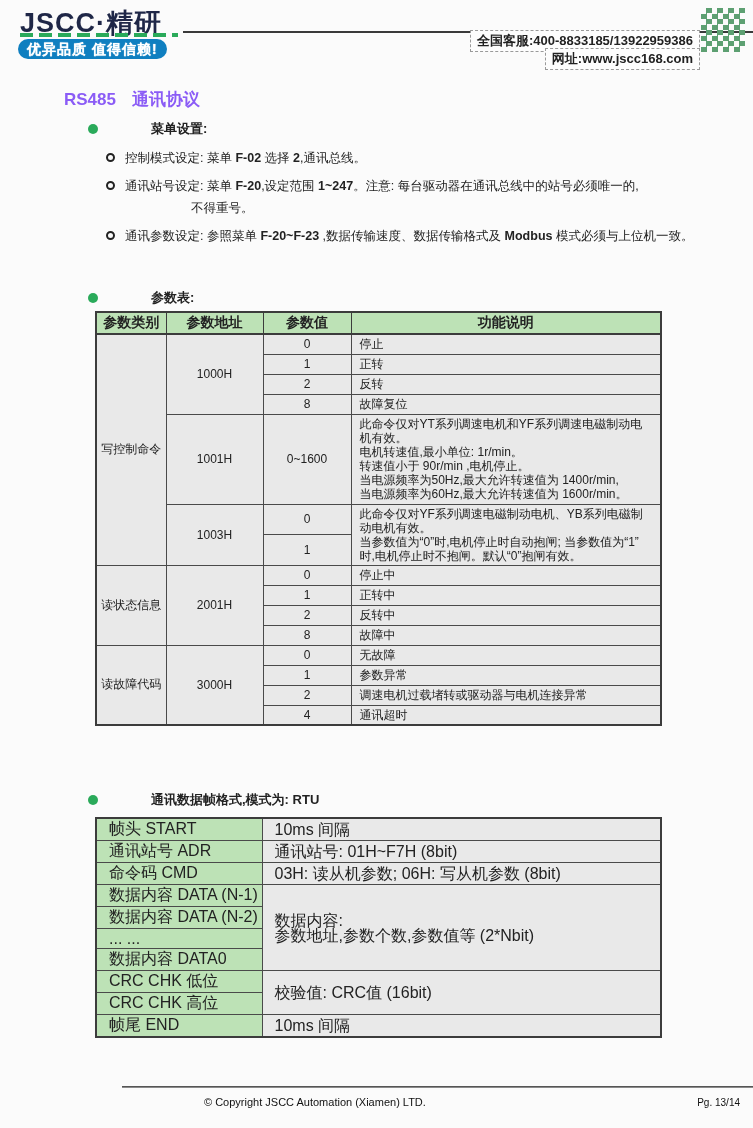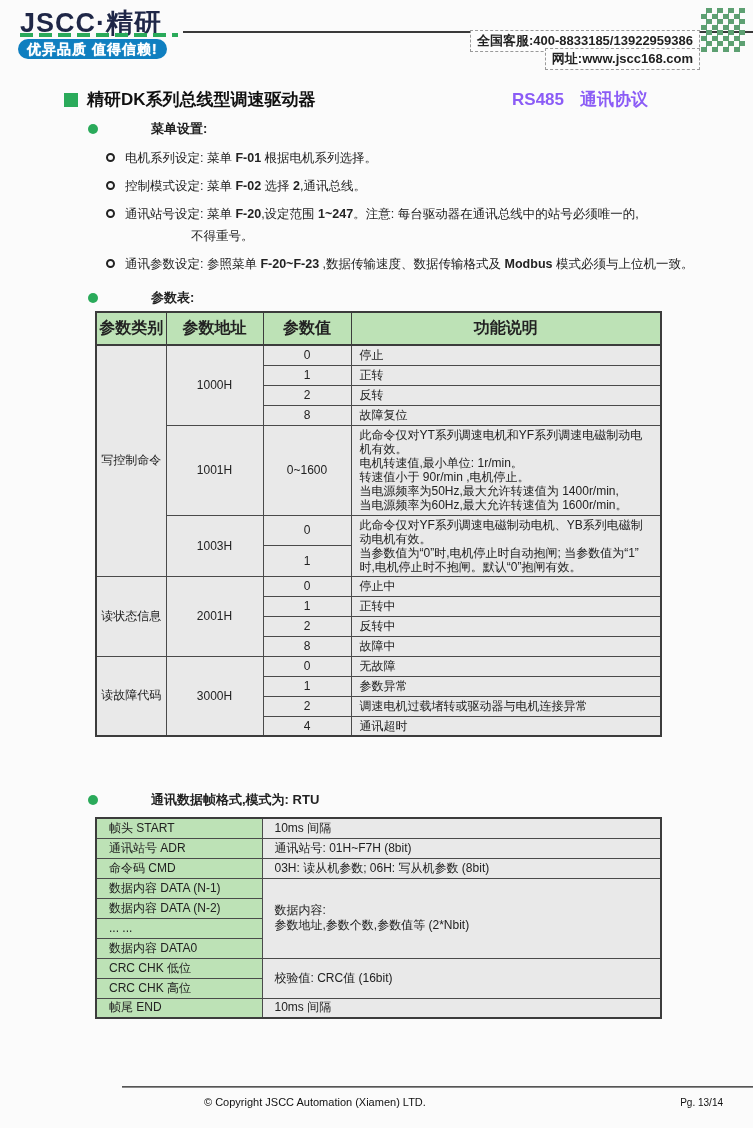--- a/index.html
+++ b/index.html
@@ -44,69 +44,61 @@
   .menu { position:absolute; left:88px; top:120px; width:625px; font-size:12.5px; }
   .menu-item { display:flex; margin-top:12px; line-height:16px; white-space:nowrap; }
   .ring { width:9px; height:9px; border-radius:50%; border:2px solid #222; background:transparent;
     margin:3px 10px 0 18px; flex:none; }
   .menu-cont { margin-left:103px; margin-top:6px; line-height:16px; }
 
   
   .param-heading { position:absolute; left:88px; top:289px; }
   table { border-collapse:collapse; table-layout:fixed; }
   .param-table { position:absolute; left:95px; top:311px; width:565px; border:2px solid #3c3c3c; }
-  .param-table th { background:var(--table-header-green,#bde2b6); font-size:16px; font-weight:bold;
-    height:33px; border:1px solid #3c3c3c; border-bottom:2px solid #3c3c3c; }
+  .param-table th { background:var(--table-header-green,#bde2b6); font-size:14px; font-weight:bold;
+    height:22px; border:1px solid #3c3c3c; border-bottom:2px solid #3c3c3c; }
   .param-table td { background:var(--table-body-gray,#e9e9e9); border:1px solid #4a4a4a; font-size:12px; }
   .c { text-align:center; }
   .desc { padding:2px 8px; font-size:11px; line-height:14px; white-space:pre-line; overflow:hidden; }
   .h20 { height:20px; } .h23 { height:23px; } .h90 { height:90px; }
 
   
   .rtu-heading { position:absolute; left:88px; top:791px; }
   .rtu-table { position:absolute; left:95px; top:817px; width:565px; border:2px solid #3c3c3c; }
-  .rtu-table td { border:1px solid #4a4a4a; font-size:12px; }
+  .rtu-table td { border:1px solid #4a4a4a; font-size:16px; }
   .lcell { background:var(--table-header-green,#bde2b6); padding-left:12px; }
   .rcell { background:var(--table-body-gray,#e9e9e9); padding-left:12px; line-height:15px; overflow:hidden; }
 
   
   .footer-rule { position:absolute; left:122px; top:1086px; width:631px; height:2px;
     background:#8a8a8a; border-top:1.5px solid #555; }
   .footer-copy { position:absolute; left:204px; top:1096px; font-size:11px; color:#111; }
-  .footer-page { position:absolute; right:30px; top:1097px; font-size:10px; color:#111; }
+  .footer-page { position:absolute; right:13px; top:1097px; font-size:10px; color:#111; }
 </style>
 </head>
 <body>
 
 <div class="logo-text">JSCC·精研</div>
 <div class="logo-dashes"></div>
 <div class="tagline-badge">优异品质 值得信赖!</div>
 <div class="header-rule"></div>
 <div class="contact-box contact-hotline">全国客服:400-8833185/13922959386</div>
 <div class="contact-box contact-site">网址:www.jscc168.com</div>
 <div class="checker"></div>
 
 <div class="title-row">
-  <div class="title-left">
-    <span class="title-square"></span>
-    <span>精研DK系列总线型调速驱动器</span>
-  </div>
   <div class="title-right">
     <span>RS485</span><span class="gap"></span><span>通讯协议</span>
   </div>
 </div>
 
 <div class="menu">
   <div class="section-heading">
     <span class="dot"></span>
     <span>菜单设置:</span>
-  </div>
-  <div class="menu-item">
-    <span class="ring"></span>
-    <span><span>电机系列设定: 菜单 </span><span class="b">F-01</span><span> 根据电机系列选择。</span></span>
   </div>
   <div class="menu-item">
     <span class="ring"></span>
     <span><span>控制模式设定: 菜单 </span><span class="b">F-02</span><span> 选择 </span><span class="b">2</span><span>,通讯总线。</span></span>
   </div>
   <div class="menu-item">
     <span class="ring"></span>
     <span><span>通讯站号设定: 菜单 </span><span class="b">F-20</span><span>,设定范围 </span><span class="b">1~247</span><span>。注意: 每台驱动器在通讯总线中的站号必须唯一的,</span></span>
   </div>
   <div class="menu-cont">不得重号。</div>

